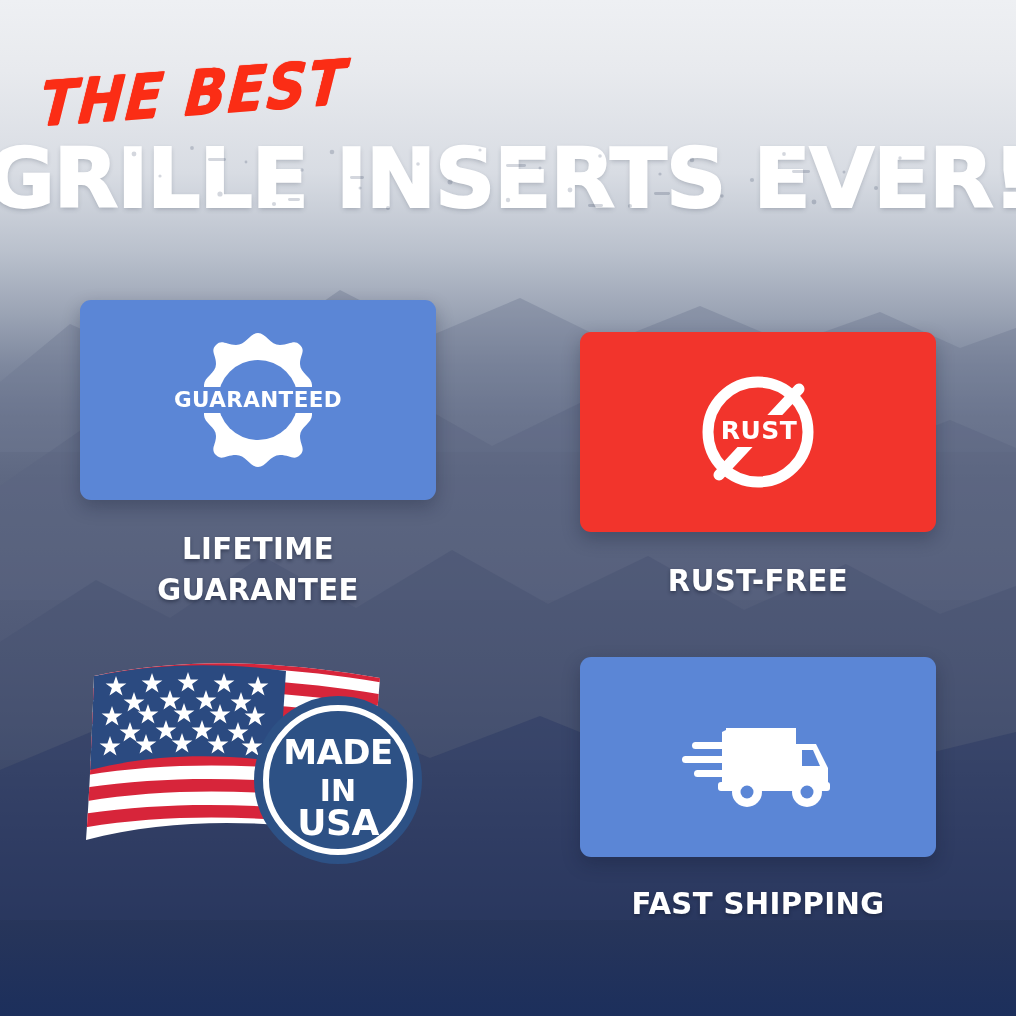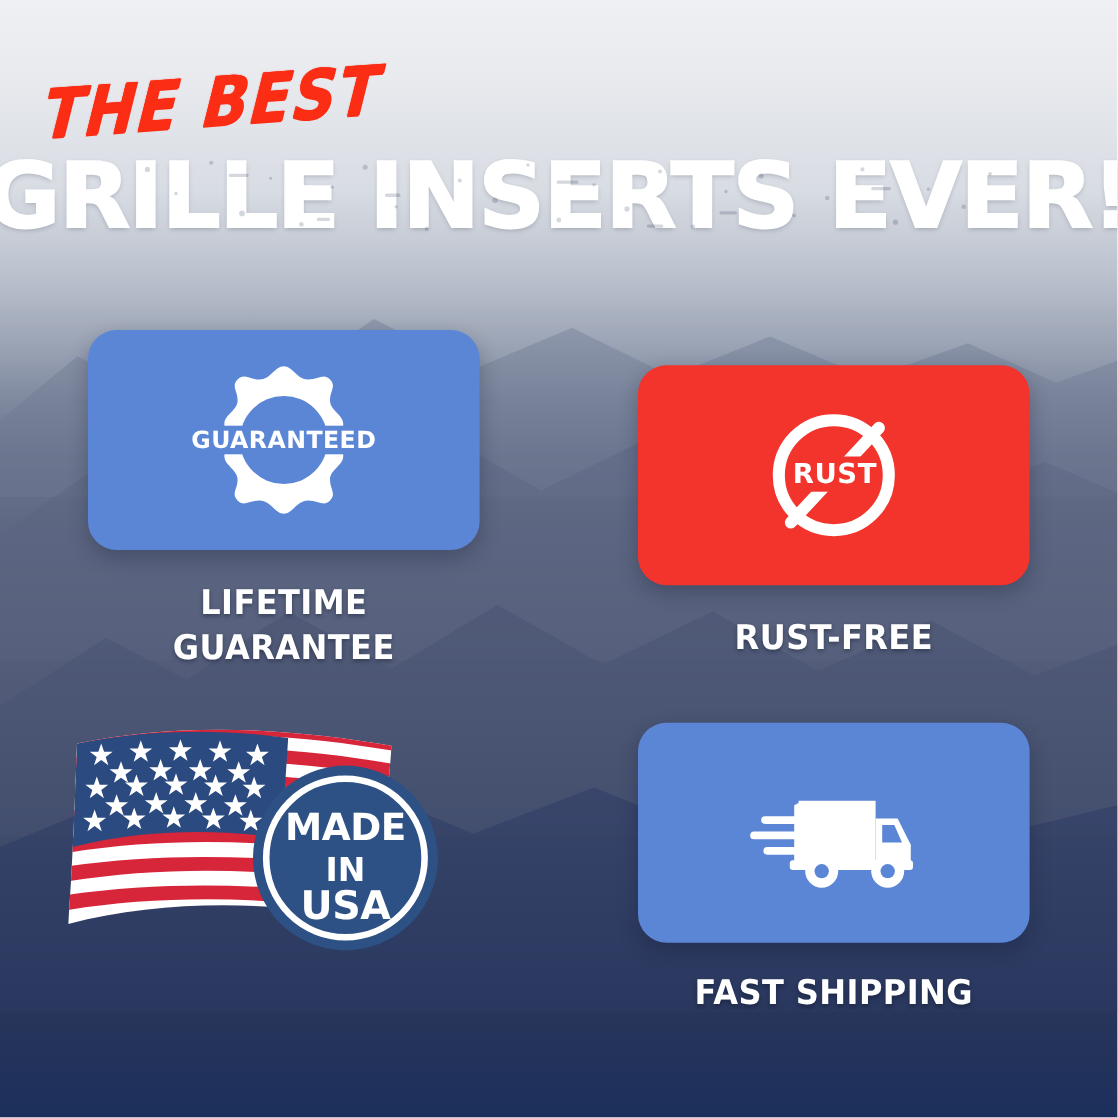--- a/index.html
+++ b/index.html
@@ -116,29 +116,29 @@
     left: 0;
     width: 1016px;
   }
 
   .feature {
     position: absolute;
     width: 420px;
   }
   #feature-guarantee { left: 48px;  top: 0px;   }
   #feature-rust      { left: 548px; top: 0px;   }
-  #feature-usa       { left: 32px;  top: 360px; text-align: right; }
+  #feature-usa       { left: 56px;  top: 360px; text-align: right; }
   #feature-shipping  { left: 548px; top: 357px; }
 
   .card {
     position: relative;
     width: 356px;
     height: 200px;
     margin: 0 auto;
-    border-radius: 26px;
+    border-radius: 11px;
     display: flex;
     align-items: center;
     justify-content: center;
     box-shadow: 0 7px 18px rgba(14,22,44,0.28);
   }
   .card-blue { background: #5b86d6; }
   .card-red  { background: #f2342c; margin-top: 32px; }
 
   .caption {
     margin-top: 28px;

